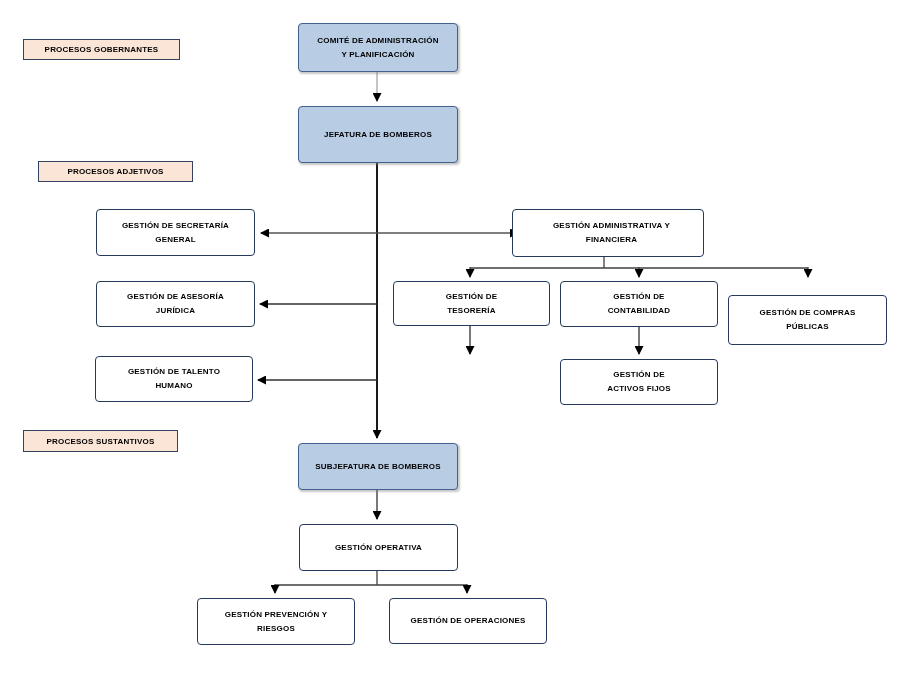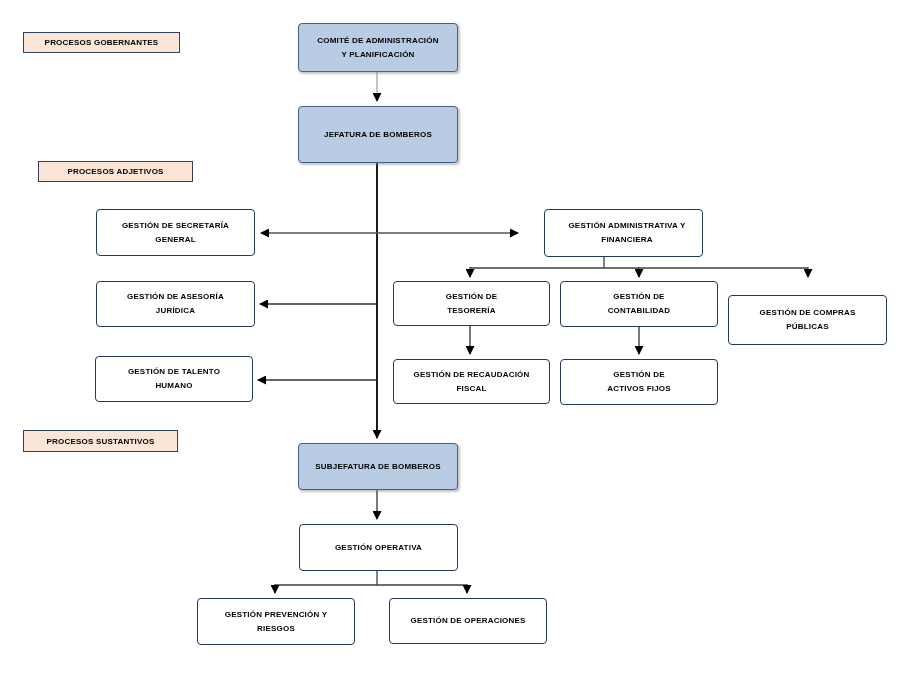--- a/index.html
+++ b/index.html
@@ -94,21 +94,21 @@
     <line x1="639" y1="327" x2="639" y2="354" stroke="#303030" stroke-width="1.3" marker-end="url(#arw)"></line>
 
     <line x1="377" y1="490" x2="377" y2="519" stroke="#303030" stroke-width="1.3" marker-end="url(#arw)"></line>
 
     <line x1="377" y1="571" x2="377" y2="585" stroke="#3f3f3f" stroke-width="1.3"></line>
     <line x1="275" y1="585" x2="467" y2="585" stroke="#3f3f3f" stroke-width="1.3"></line>
     <line x1="275" y1="584" x2="275" y2="593" stroke="#3f3f3f" stroke-width="1.3" marker-end="url(#arw)"></line>
     <line x1="467" y1="584" x2="467" y2="593" stroke="#3f3f3f" stroke-width="1.3" marker-end="url(#arw)"></line>
   </svg>
 
-  <div class="section-label" style="left:23px; top:32px; width:157px; height:21px;">
+  <div class="section-label" style="left:23px; top:39px; width:157px; height:21px;">
     <span>PROCESOS GOBERNANTES</span>
   </div>
   <div class="section-label" style="left:23px; top:161px; width:155px; height:21px;margin-left:15px;">
     <span>PROCESOS ADJETIVOS</span>
   </div>
   <div class="section-label" style="left:23px; top:430px; width:155px; height:22px;">
     <span>PROCESOS SUSTANTIVOS</span>
   </div>
 
   <div class="node primary" style="left:298px; top:23px; width:160px; height:49px;">
@@ -116,21 +116,21 @@
 Y PLANIFICACIÓN</span>
   </div>
   <div class="node primary" style="left:298px; top:106px; width:160px; height:57px;">
     <span>JEFATURA DE BOMBEROS</span>
   </div>
 
   <div class="node" style="left:96px; top:209px; width:159px; height:47px;">
     <span>GESTIÓN DE SECRETARÍA
 GENERAL</span>
   </div>
-  <div class="node" style="left:544px; top:209px; width:159px; height:48px;padding-left:15px;">
+  <div class="node" style="left:512px; top:209px; width:192px; height:48px;padding-left:15px;">
     <span>GESTIÓN ADMINISTRATIVA Y
 FINANCIERA</span>
   </div>
   <div class="node" style="left:96px; top:281px; width:159px; height:46px;">
     <span>GESTIÓN DE ASESORÍA
 JURÍDICA</span>
   </div>
   <div class="node" style="left:393px; top:281px; width:157px; height:45px;">
     <span>GESTIÓN DE
 TESORERÍA</span>
@@ -140,24 +140,20 @@
 CONTABILIDAD</span>
   </div>
   <div class="node" style="left:728px; top:295px; width:159px; height:50px;">
     <span>GESTIÓN DE COMPRAS
 PÚBLICAS</span>
   </div>
   <div class="node" style="left:95px; top:356px; width:158px; height:46px;">
     <span>GESTIÓN DE TALENTO
 HUMANO</span>
   </div>
-  <div class="node" style="left:393px; top:359px; width:157px; height:45px;">
-    <span>GESTIÓN DE RECAUDACIÓN
-FISCAL</span>
-  </div>
   <div class="node" style="left:560px; top:359px; width:158px; height:46px;">
     <span>GESTIÓN DE
 ACTIVOS FIJOS</span>
   </div>
 
   <div class="node primary" style="left:298px; top:443px; width:160px; height:47px;">
     <span>SUBJEFATURA DE BOMBEROS</span>
   </div>
   <div class="node" style="left:197px; top:598px; width:158px; height:47px;">
     <span>GESTIÓN PREVENCIÓN Y

